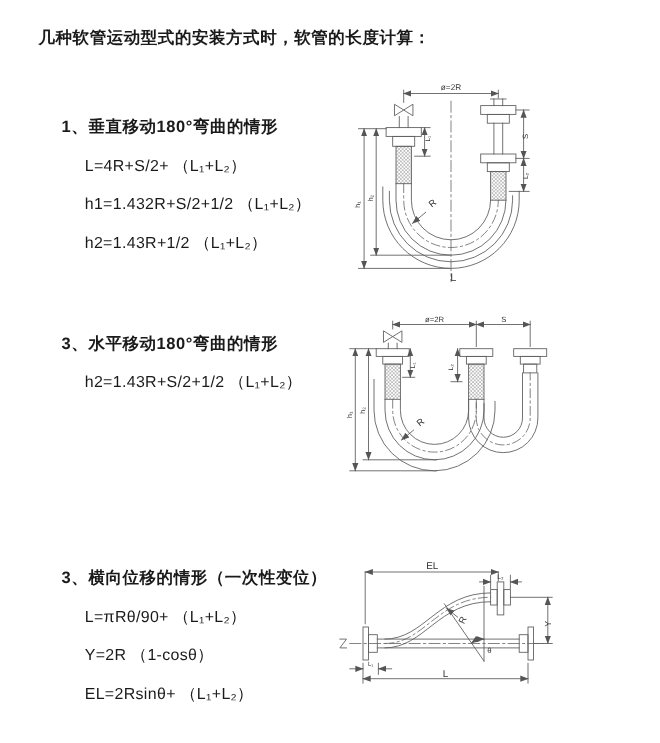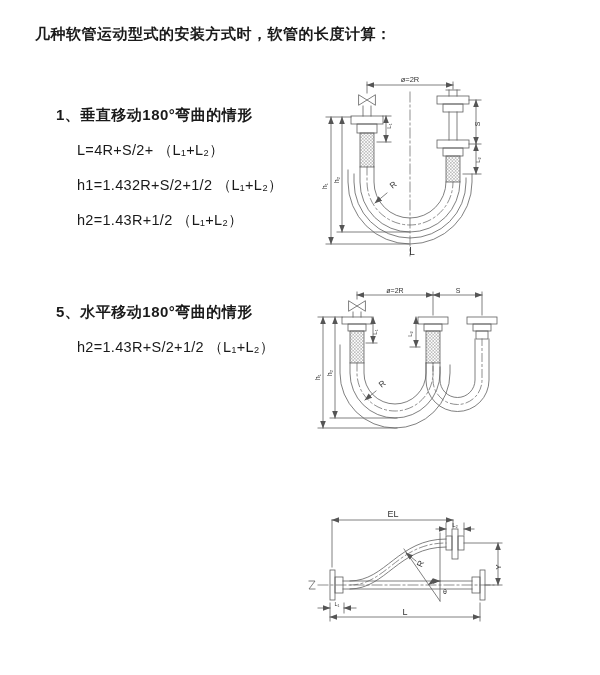--- a/index.html
+++ b/index.html
@@ -21,24 +21,30 @@
   <div class="title">几种软管运动型式的安装方式时，软管的长度计算：</div>
 
   <div class="section sec1">
     <p class="heading">1、垂直移动180°弯曲的情形</p>
     <p class="formula">L=4R+S/2+ （L₁+L₂）</p>
     <p class="formula">h1=1.432R+S/2+1/2 （L₁+L₂）</p>
     <p class="formula">h2=1.43R+1/2 （L₁+L₂）</p>
   </div>
 
   <div class="section sec2">
-    <p class="heading">5、水平移动180°弯曲的情形</p>
+    <p class="heading">3、水平移动180°弯曲的情形</p>
     <p class="formula">h2=1.43R+S/2+1/2 （L₁+L₂）</p>
   </div>
 
+  <div class="section sec3">
+    <p class="heading">3、横向位移的情形（一次性变位）</p>
+    <p class="formula">L=πRθ/90+ （L₁+L₂）</p>
+    <p class="formula">Y=2R （1-cosθ）</p>
+    <p class="formula">EL=2Rsinθ+ （L₁+L₂）</p>
+  </div>
 
   <svg class="d1" width="290" height="190" viewBox="0 0 290 190">
     <defs>
       <marker id="m1" markerWidth="8" markerHeight="8" refX="7" refY="4" orient="auto-start-reverse" markerUnits="userSpaceOnUse">
         <path d="M0,1.2 L7.5,4 L0,6.8 Z" fill="#555"></path>
       </marker>
       <pattern id="p1" width="3.2" height="3.2" patternUnits="userSpaceOnUse">
         <path d="M0,3.2 L3.2,0 M0,0 L3.2,3.2" stroke="#8a8a8a" stroke-width="0.45" fill="none"></path>
       </pattern>
     </defs>

